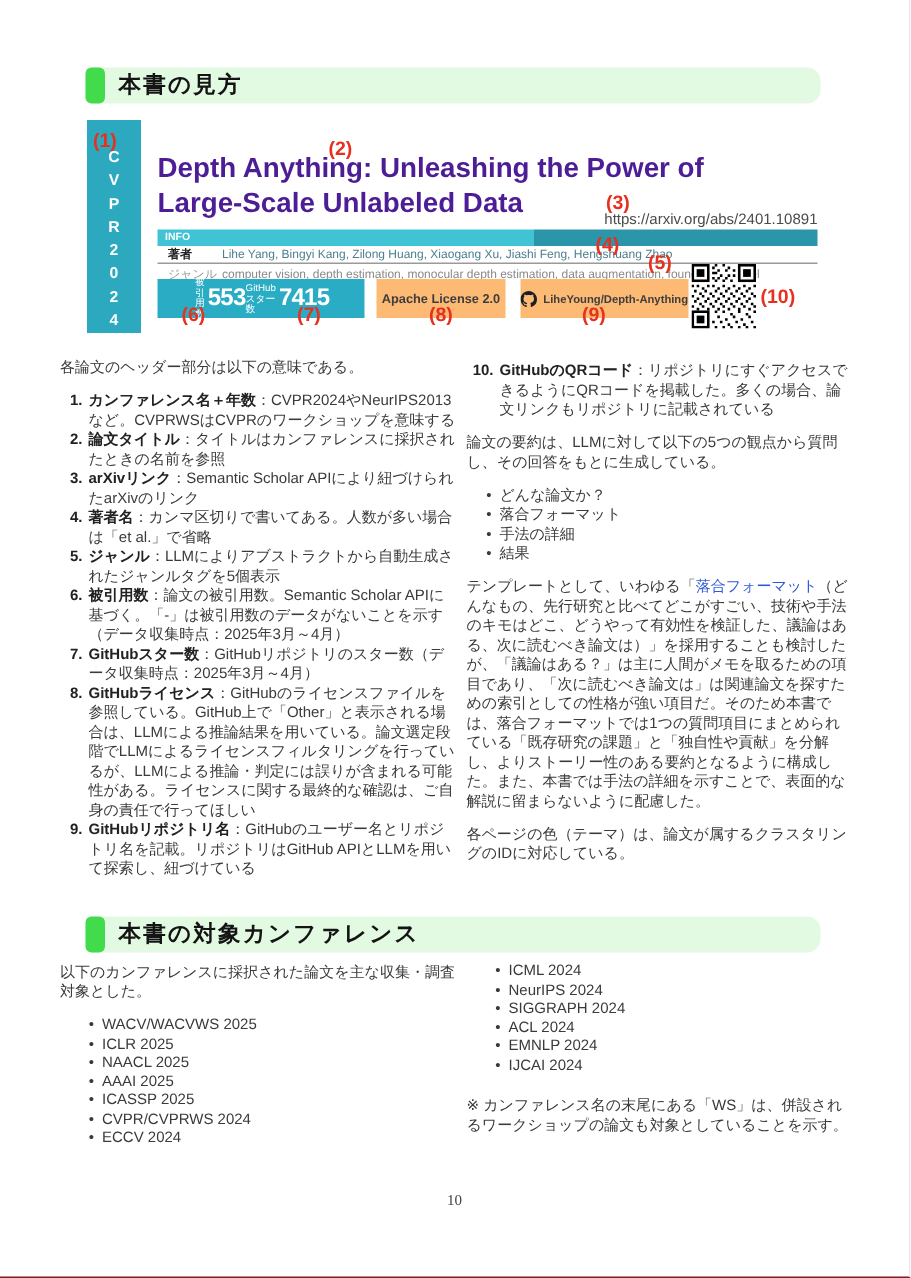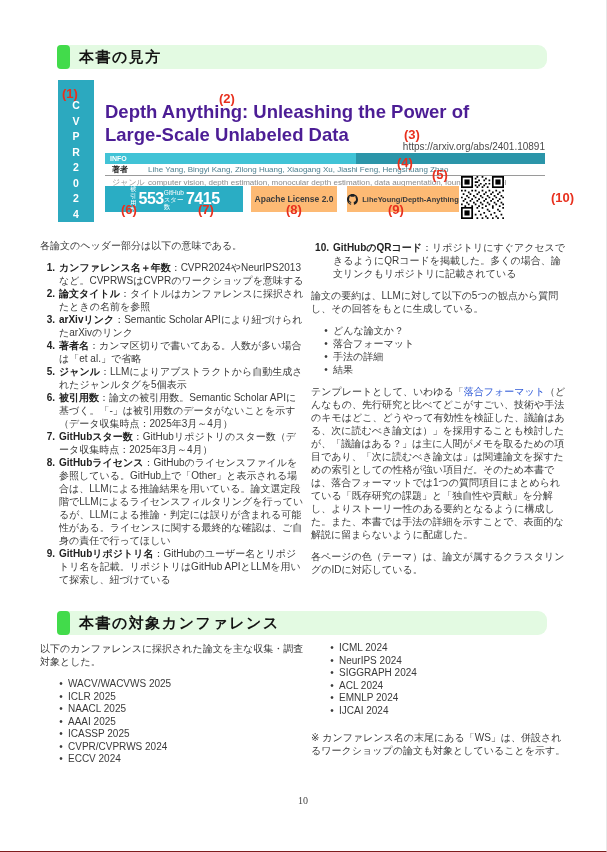--- a/index.html
+++ b/index.html
@@ -141,21 +141,21 @@
 
     <span class="ann" style="left:5px;top:7px;">(1)</span>
     <span class="ann" style="left:162px;top:12px;">(2)</span>
     <span class="ann" style="left:347px;top:48px;">(3)</span>
     <span class="ann" style="left:340px;top:76px;">(4)</span>
     <span class="ann" style="left:375px;top:88px;">(5)</span>
     <span class="ann" style="left:64px;top:123px;">(6)</span>
     <span class="ann" style="left:141px;top:123px;">(7)</span>
     <span class="ann" style="left:229px;top:123px;">(8)</span>
     <span class="ann" style="left:331px;top:123px;">(9)</span>
-    <span class="ann" style="left:450px;top:111px;margin-left:44px;">(10)</span>
+    <span class="ann" style="left:450px;top:111px;">(10)</span>
   </div>
 
   <div class="col col-left">
     <p class="intro">各論文のヘッダー部分は以下の意味である。</p>
 
     <div class="li">
       <span class="num">1.</span>
       <div class="li-body"><span class="term">カンファレンス名＋年数</span><span>：</span><span>CVPR2024やNeurIPS2013など。CVPRWSはCVPRのワークショップを意味する</span></div>
     </div>
     <div class="li">

